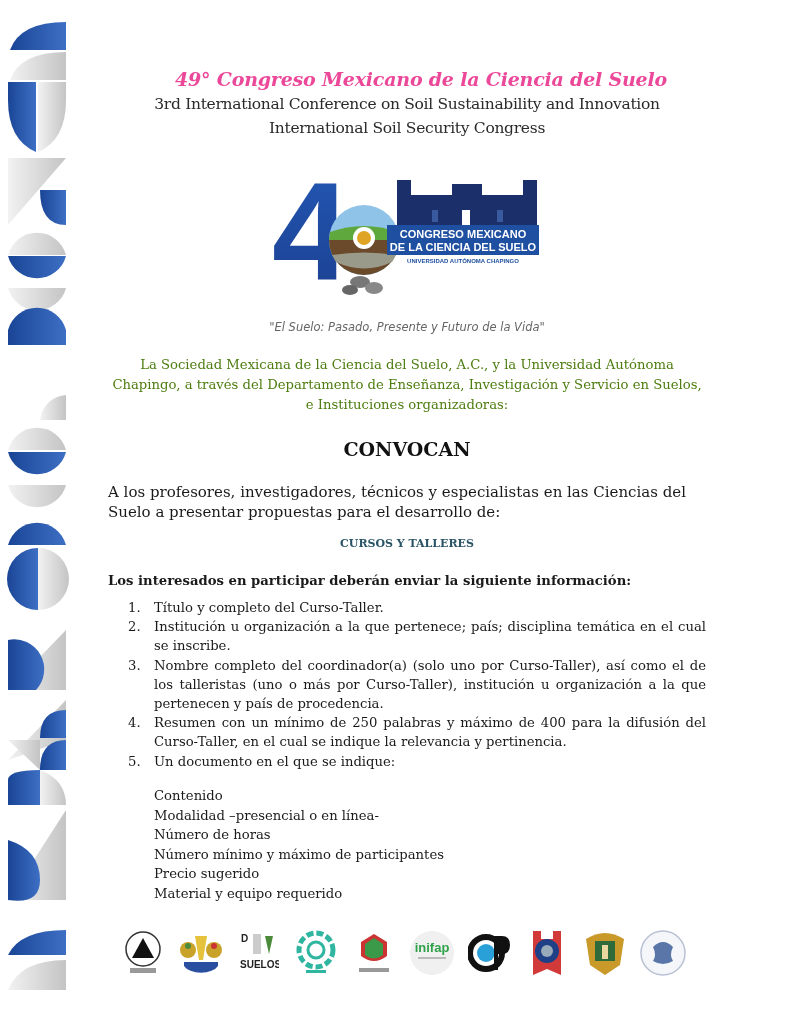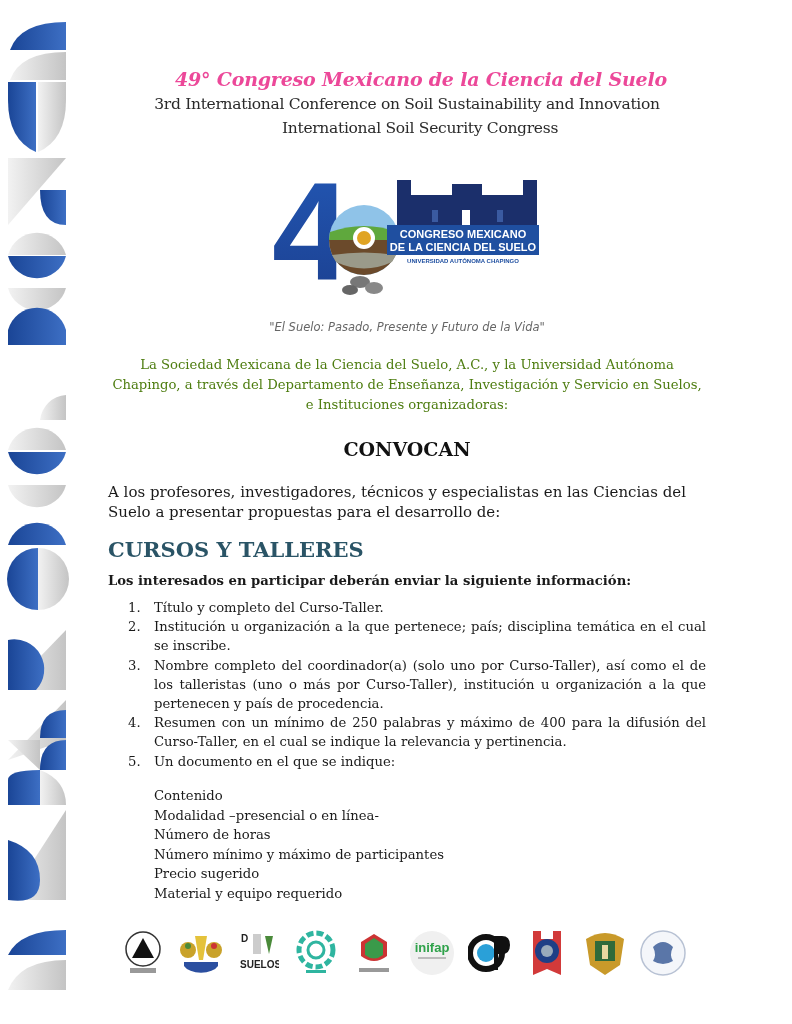--- a/index.html
+++ b/index.html
@@ -13,21 +13,21 @@
   .page { position: absolute; left: 108px; top: 0; width: 598px; }
   .title1 {
     position: absolute; top: 68px; left: 14px; width: 598px; text-align: center;
     font-size: 19px; font-weight: bold; color: #ec4899; letter-spacing: -0.2px; font-style: italic;
   }
   .title2 {
     position: absolute; top: 95px; left: 0; width: 598px; text-align: center;
     font-size: 15.5px; color: #2a2a2a; letter-spacing: -0.3px;
   }
   .title3 {
-    position: absolute; top: 119px; left: 13px; width: 598px; text-align: center;
+    position: absolute; top: 119px; left: 0; width: 598px; text-align: center;
     font-size: 15.5px; color: #2a2a2a; letter-spacing: -0.3px;
   }
   .logo { position: absolute; left: 164px; top: 170px; width: 270px; height: 132px; }
   .tagline {
     position: absolute; top: 320px; left: 0; width: 598px; text-align: center;
     font-family: "DejaVu Sans", "Liberation Sans", sans-serif;
     font-style: italic; font-size: 11.5px; color: #666;
   }
   .intro {
     position: absolute; top: 355px; left: 0; width: 598px; text-align: center;
@@ -35,22 +35,22 @@
   }
   .convocan {
     position: absolute; top: 438px; left: 0; width: 598px; text-align: center;
     font-size: 19px; font-weight: bold; color: #111;
   }
   .para {
     position: absolute; top: 482px; left: 0; width: 598px;
     font-size: 15px; line-height: 20px;
   }
   .cursos {
-    position: absolute; top: 537px; left: 0; width: 598px; text-align: left;
-    font-size: 21px; font-weight: bold; color: #2a5466;
+    position: absolute; top: 537px; left: 0; width: 598px; text-align: center;
+    font-size: 11px; font-weight: bold; color: #2a5466;
   }
   .lead {
     position: absolute; top: 571px; left: 0; width: 598px;
     font-size: 13.2px; line-height: 20px; font-weight: bold;
   }
   ol.items {
     position: absolute; top: 598px; left: 0; width: 598px; margin: 0; padding: 0;
     list-style: none; font-size: 13.2px; line-height: 19.2px;
   }
   ol.items li { position: relative; padding-left: 46px; text-align: justify; }

